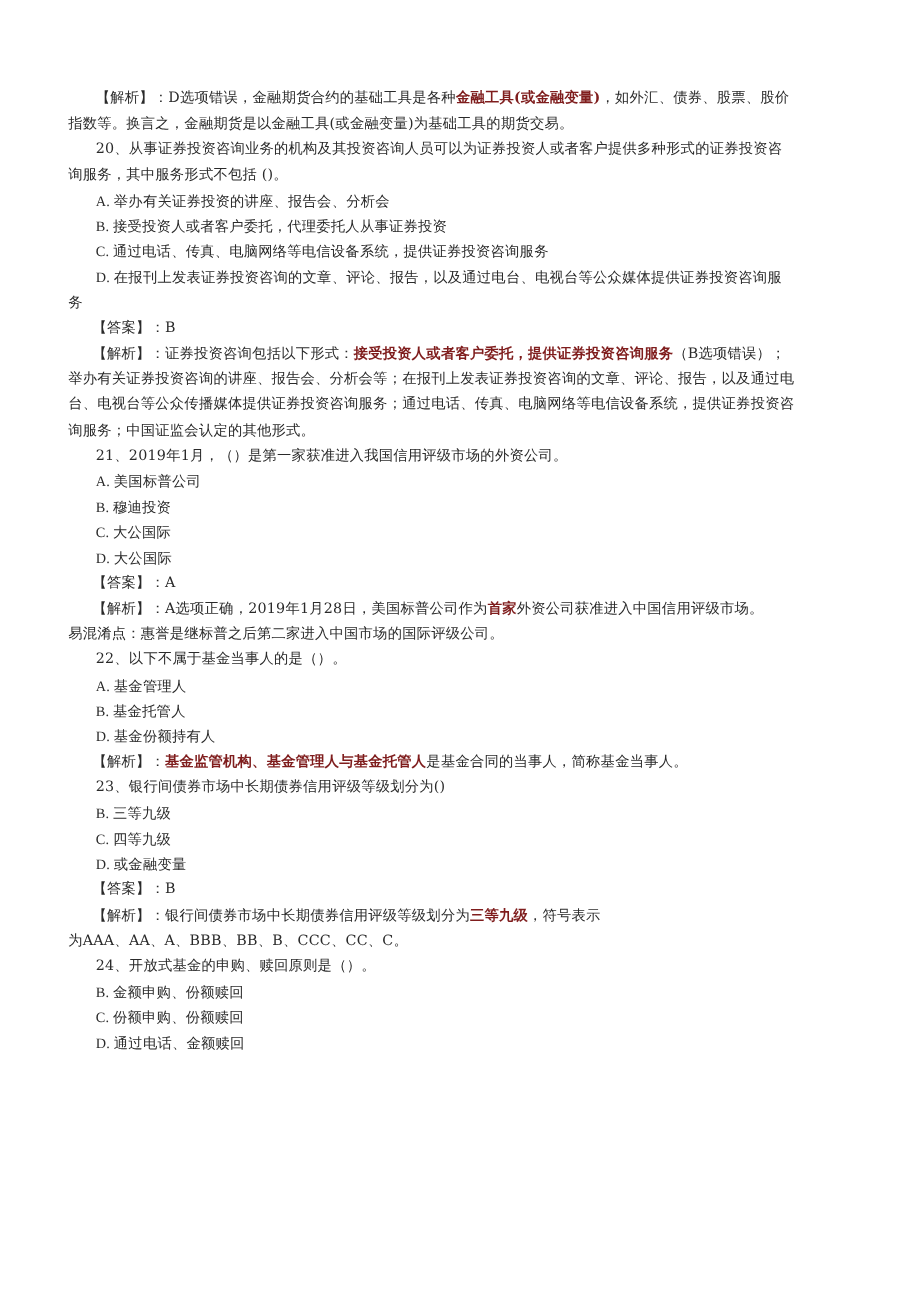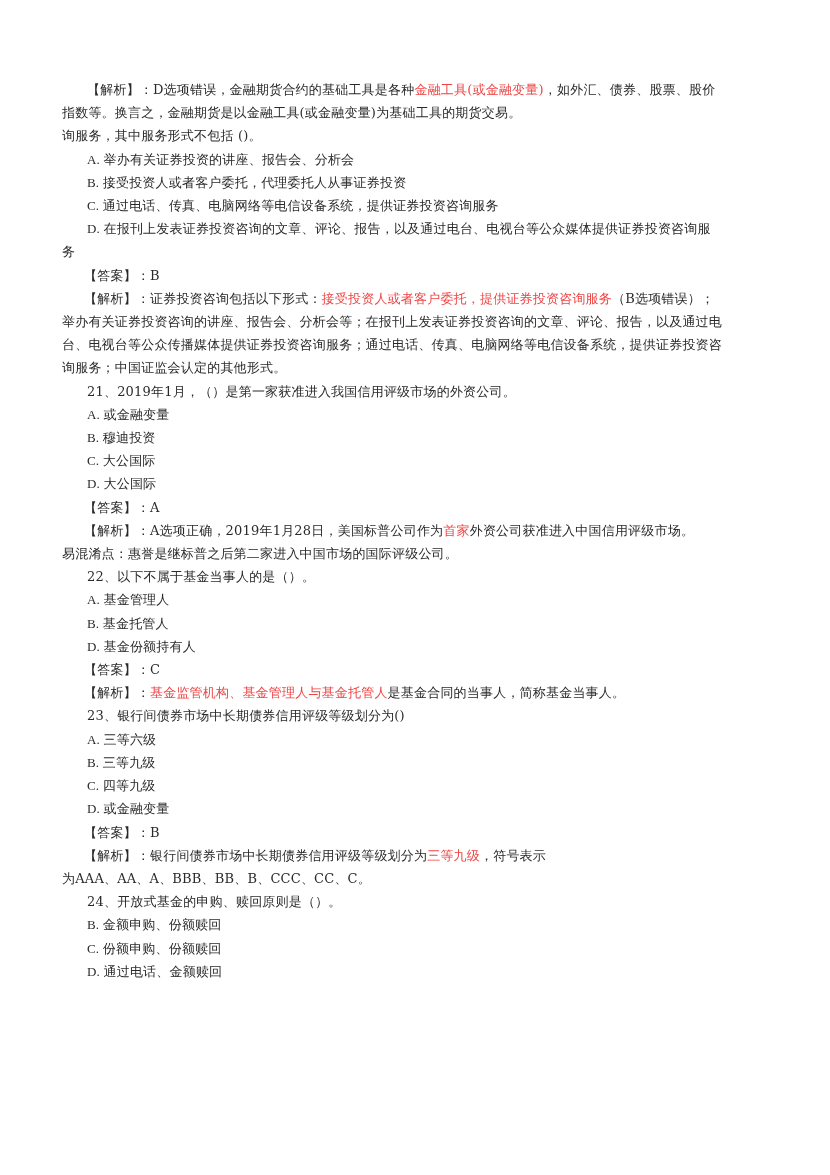--- a/index.html
+++ b/index.html
@@ -3,64 +3,63 @@
 <meta charset="utf-8">
 <style>
   html, body { margin: 0; padding: 0; background: #ffffff; }
   body { width: 830px; height: 1175px; position: relative; overflow: hidden;
          font-family: "DejaVu Serif", "Liberation Serif", serif; color: #2a2a2a; }
   .page { position: absolute; left: 62px; top: 78px; width: 706px; }
   .line { font-size: 13px; line-height: 23.2px; white-space: nowrap; letter-spacing: 0.2px; }
   .indent { padding-left: 25px; }
   .opt { padding-left: 25px; font-family: Liberation Serif, serif; }
   .ans { padding-left: 22px; }
-  .b { font-weight: normal; color: #ef4444; }
+  .b { font-weight: bold; color: #7f1d1d; }
 </style>
 </head>
 <body>
 
 <div class="page">
 
   <div class="line indent">
     <span>【解析】：D选项错误，金融期货合约的基础工具是各种</span><span class="b">金融工具(或金融变量)</span><span>，如外汇、债券、股票、股价</span>
   </div>
   <div class="line">指数等。换言之，金融期货是以金融工具(或金融变量)为基础工具的期货交易。</div>
+  <div class="line indent">20、从事证券投资咨询业务的机构及其投资咨询人员可以为证券投资人或者客户提供多种形式的证券投资咨</div>
   <div class="line">询服务，其中服务形式不包括 ()。</div>
   <div class="line opt">A. 举办有关证券投资的讲座、报告会、分析会</div>
   <div class="line opt">B. 接受投资人或者客户委托，代理委托人从事证券投资</div>
   <div class="line opt">C. 通过电话、传真、电脑网络等电信设备系统，提供证券投资咨询服务</div>
   <div class="line opt">D. 在报刊上发表证券投资咨询的文章、评论、报告，以及通过电台、电视台等公众媒体提供证券投资咨询服</div>
   <div class="line">务</div>
   <div class="line ans">【答案】：B</div>
   <div class="line ans">
     <span>【解析】：证券投资咨询包括以下形式：</span><span class="b">接受投资人或者客户委托，提供证券投资咨询服务</span><span>（B选项错误）；</span>
   </div>
   <div class="line">举办有关证券投资咨询的讲座、报告会、分析会等；在报刊上发表证券投资咨询的文章、评论、报告，以及通过电</div>
   <div class="line">台、电视台等公众传播媒体提供证券投资咨询服务；通过电话、传真、电脑网络等电信设备系统，提供证券投资咨</div>
   <div class="line">询服务；中国证监会认定的其他形式。</div>
   <div class="line indent">21、2019年1月，（）是第一家获准进入我国信用评级市场的外资公司。</div>
-  <div class="line opt">A. 或金融变量</div>
+  <div class="line opt">A. 美国标普公司</div>
   <div class="line opt">B. 穆迪投资</div>
   <div class="line opt">C. 大公国际</div>
   <div class="line opt">D. 大公国际</div>
   <div class="line ans">【答案】：A</div>
   <div class="line ans">
     <span>【解析】：A选项正确，2019年1月28日，美国标普公司作为</span><span class="b">首家</span><span>外资公司获准进入中国信用评级市场。</span>
   </div>
   <div class="line">易混淆点：惠誉是继标普之后第二家进入中国市场的国际评级公司。</div>
   <div class="line indent">22、以下不属于基金当事人的是（）。</div>
   <div class="line opt">A. 基金管理人</div>
   <div class="line opt">B. 基金托管人</div>
   <div class="line opt">D. 基金份额持有人</div>
-  <div class="line ans">【答案】：C</div>
   <div class="line ans">
     <span>【解析】：</span><span class="b">基金监管机构、基金管理人与基金托管人</span><span>是基金合同的当事人，简称基金当事人。</span>
   </div>
   <div class="line indent">23、银行间债券市场中长期债券信用评级等级划分为()</div>
-  <div class="line opt">A. 三等六级</div>
   <div class="line opt">B. 三等九级</div>
   <div class="line opt">C. 四等九级</div>
   <div class="line opt">D. 或金融变量</div>
   <div class="line ans">【答案】：B</div>
   <div class="line ans">
     <span>【解析】：银行间债券市场中长期债券信用评级等级划分为</span><span class="b">三等九级</span><span>，符号表示</span>
   </div>
   <div class="line">为AAA、AA、A、BBB、BB、B、CCC、CC、C。</div>
   <div class="line indent">24、开放式基金的申购、赎回原则是（）。</div>
   <div class="line opt">B. 金额申购、份额赎回</div>

